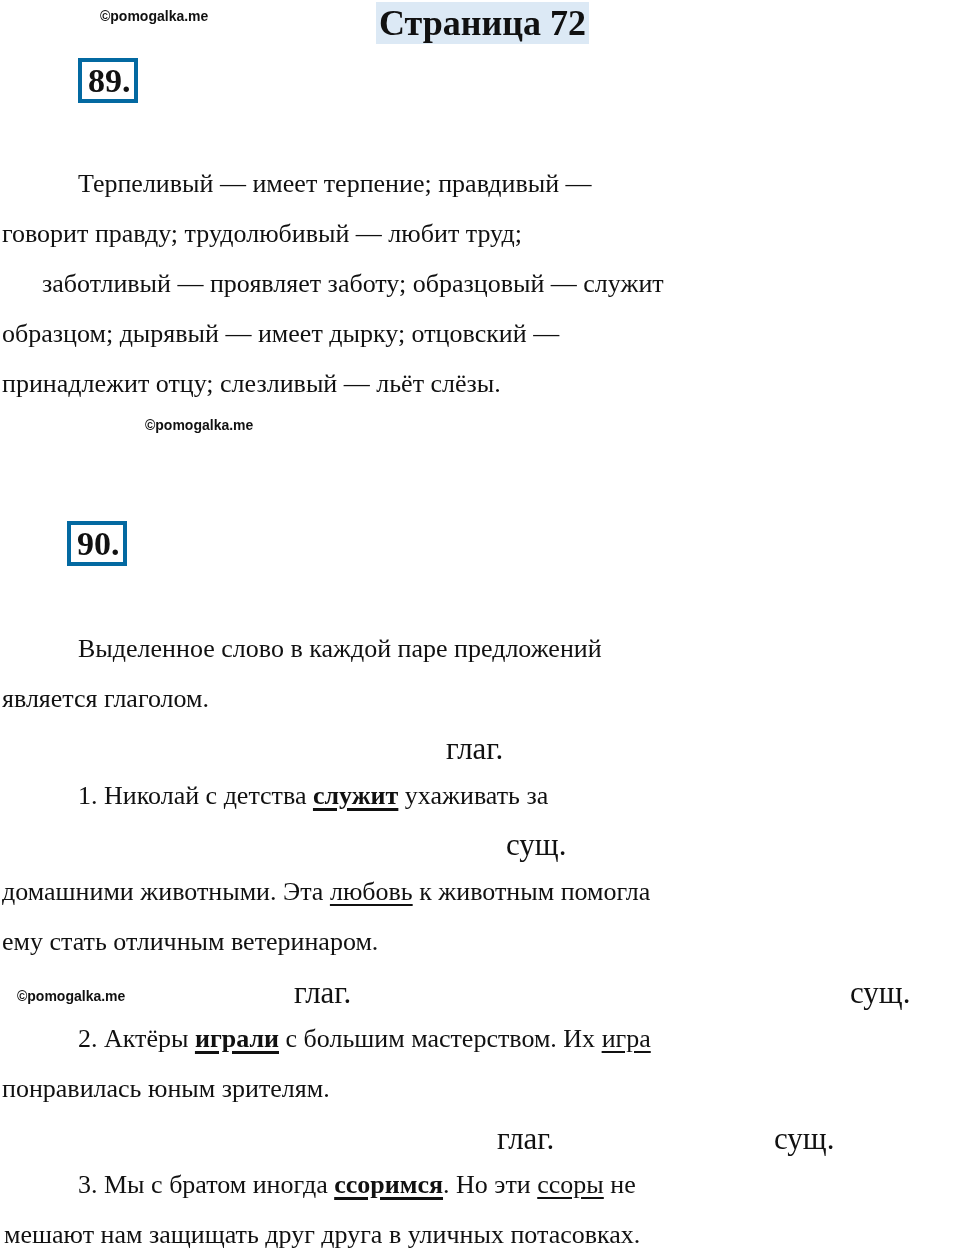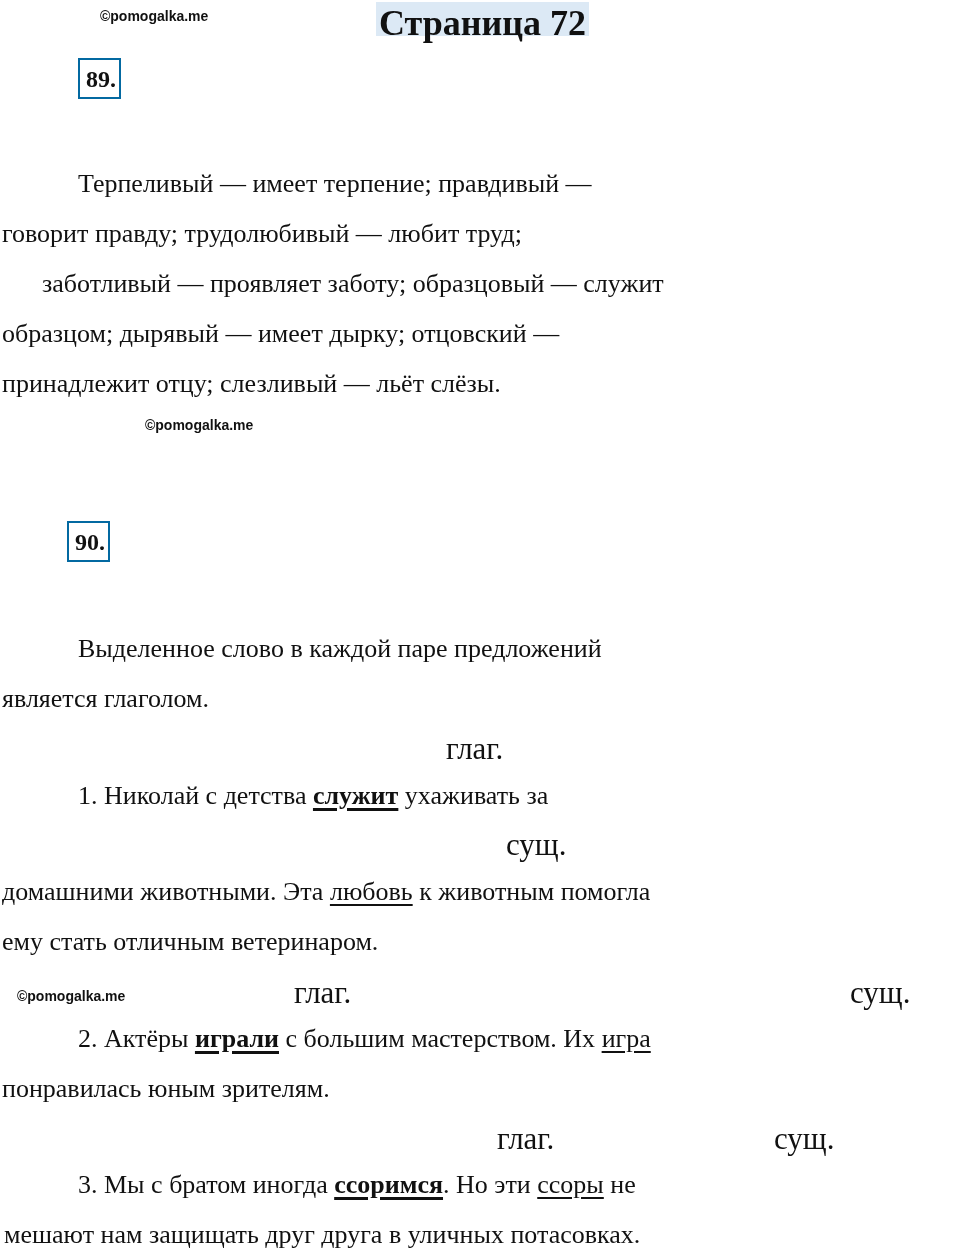--- a/index.html
+++ b/index.html
@@ -6,26 +6,26 @@
     body {
       width: 960px; height: 1258px; position: relative; overflow: hidden;
       font-family: "Liberation Serif", "DejaVu Serif", serif; color: #111;
     }
     .abs { position: absolute; }
     .wm {
       font-family: "Liberation Sans", "DejaVu Sans", sans-serif;
       font-weight: bold; font-size: 14px; color: #111; white-space: nowrap;
     }
     .title {
-      left: 376px; top: 2px; height: 34px; line-height: 42px;
+      left: 376px; top: 2px; height: 42px; line-height: 42px;
       padding: 0 3px; background: #dce9f5;
       font-weight: bold; font-size: 36px; white-space: nowrap;
     }
     .numbox {
-      border: 2px solid #0369a1; font-weight: bold; font-size: 24px;
+      border: 4px solid #0369a1; font-weight: bold; font-size: 34px;
       line-height: 36px; padding: 1px 3px 0 6px; white-space: nowrap;
     }
     .line {
       font-size: 26px; line-height: 40px; white-space: nowrap;
     }
     .label { font-size: 31px; line-height: 30px; white-space: nowrap; }
     .bold-u { font-weight: bold; text-decoration: underline; text-decoration-thickness: 3px; text-underline-offset: 4px; }
     .u { text-decoration: underline; text-decoration-thickness: 2px; text-underline-offset: 4px; }
   </style>
 </head>

